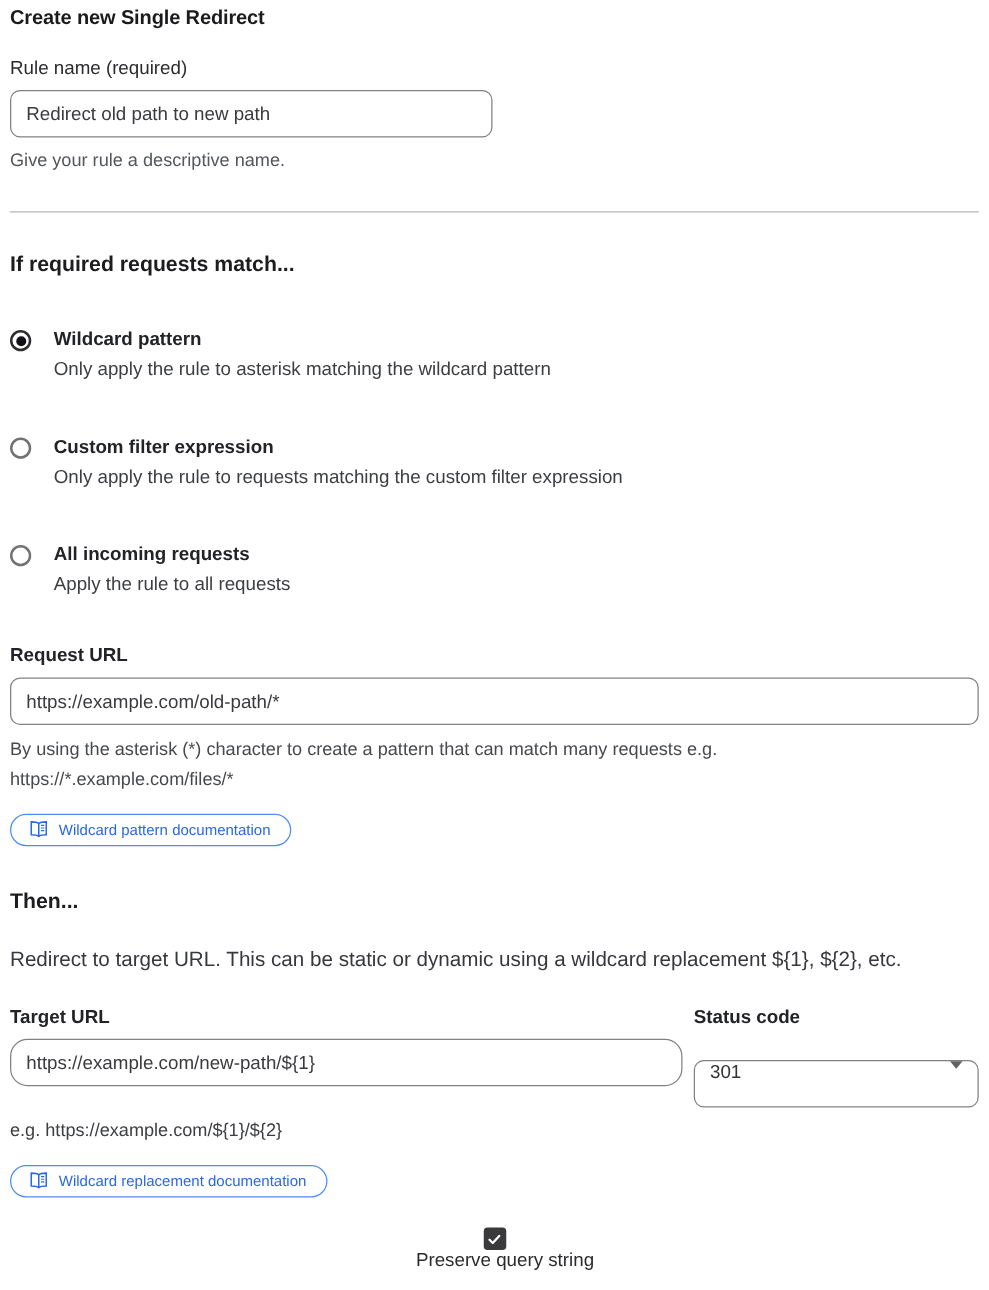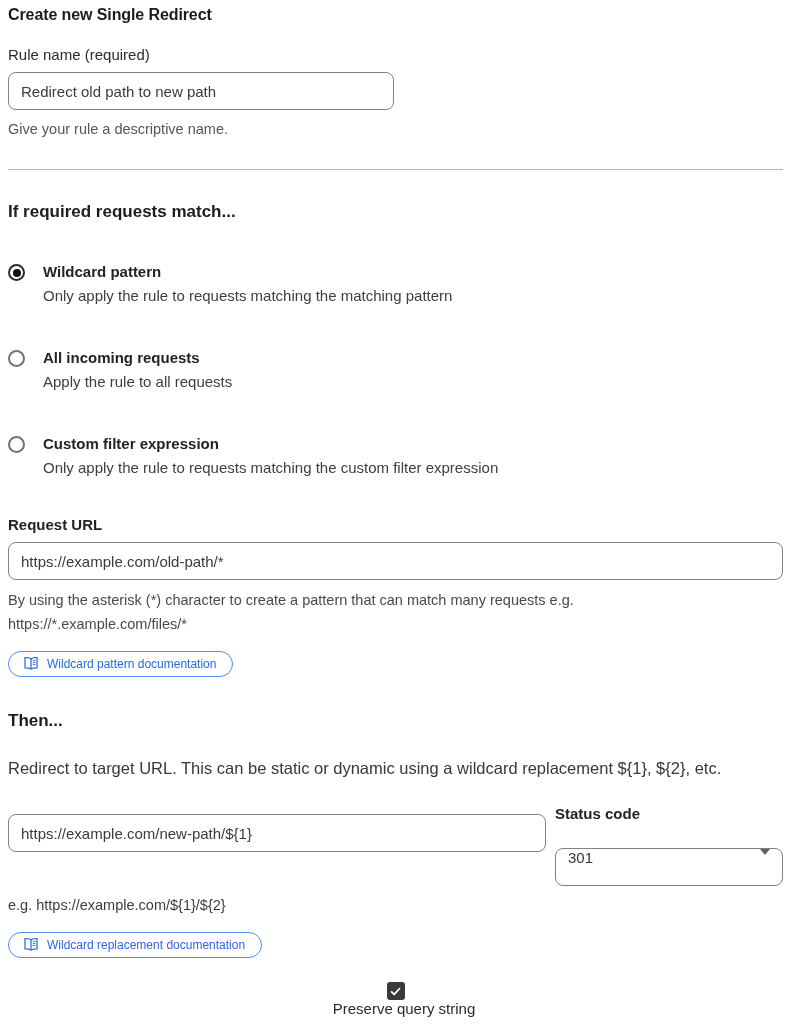--- a/index.html
+++ b/index.html
@@ -128,21 +128,21 @@
     line-height: 22px;
   }
 
   .target-grid {
     display: grid;
     grid-template-columns: 1fr 228px;
     column-gap: 9px;
     margin-top: 26px;
   }
   .target-grid .field-label { margin-top: 0; }
-  .target-grid .text-input { margin-top: 9px; }
+  .target-grid .text-input { margin-top: 9px; border-radius: 14px; }
 
   .select-box {
     display: flex;
     align-items: flex-start;
     justify-content: space-between;
     height: 38px;
     margin-top: 26px;
     padding: 0 12px;
     font-size: 15px;
     color: #333438;
@@ -219,37 +219,37 @@
   <hr class="divider">
 
   <div class="section-heading">If required requests match...</div>
 
   <div class="radio-group">
 
     <div class="radio-option">
       <span class="radio-circle checked"></span>
       <span class="radio-texts">
         <div class="radio-label">Wildcard pattern</div>
-        <div class="radio-desc">Only apply the rule to requests matching the matching pattern</div>
+        <div class="radio-desc">Only apply the rule to asterisk matching the wildcard pattern</div>
+      </span>
+    </div>
+
+    <div class="radio-option">
+      <span class="radio-circle"></span>
+      <span class="radio-texts">
+        <div class="radio-label">Custom filter expression</div>
+        <div class="radio-desc">Only apply the rule to requests matching the custom filter expression</div>
       </span>
     </div>
 
     <div class="radio-option">
       <span class="radio-circle"></span>
       <span class="radio-texts">
         <div class="radio-label">All incoming requests</div>
         <div class="radio-desc">Apply the rule to all requests</div>
-      </span>
-    </div>
-
-    <div class="radio-option">
-      <span class="radio-circle"></span>
-      <span class="radio-texts">
-        <div class="radio-label">Custom filter expression</div>
-        <div class="radio-desc">Only apply the rule to requests matching the custom filter expression</div>
       </span>
     </div>
 
   </div>
 
   <div class="field-label bold" style="margin-top:38px;">Request URL</div>
   <input class="text-input full" type="text" value="https://example.com/old-path/*" style="">
   <div class="helper" style="color:#47494d; margin-top:8px;">
     <div>By using the asterisk (*) character to create a pattern that can match many requests e.g.</div>
     <div>https://*.example.com/files/*</div>
@@ -265,20 +265,21 @@
     </span>
     <span>Wildcard pattern documentation</span>
   </button>
 
   <div class="section-heading" style="margin-top:34px;">Then...</div>
 
   <div class="then-desc">Redirect to target URL. This can be static or dynamic using a wildcard replacement ${1}, ${2}, etc.</div>
 
   <div class="target-grid">
     <div>
+      <div class="field-label bold">Target URL</div>
       <input class="text-input full" type="text" value="https://example.com/new-path/${1}" style="">
     </div>
     <div>
       <div class="field-label bold">Status code</div>
       <div class="select-box">
         <span>301</span>
         <span class="caret-down"></span>
       </div>
     </div>
   </div>

